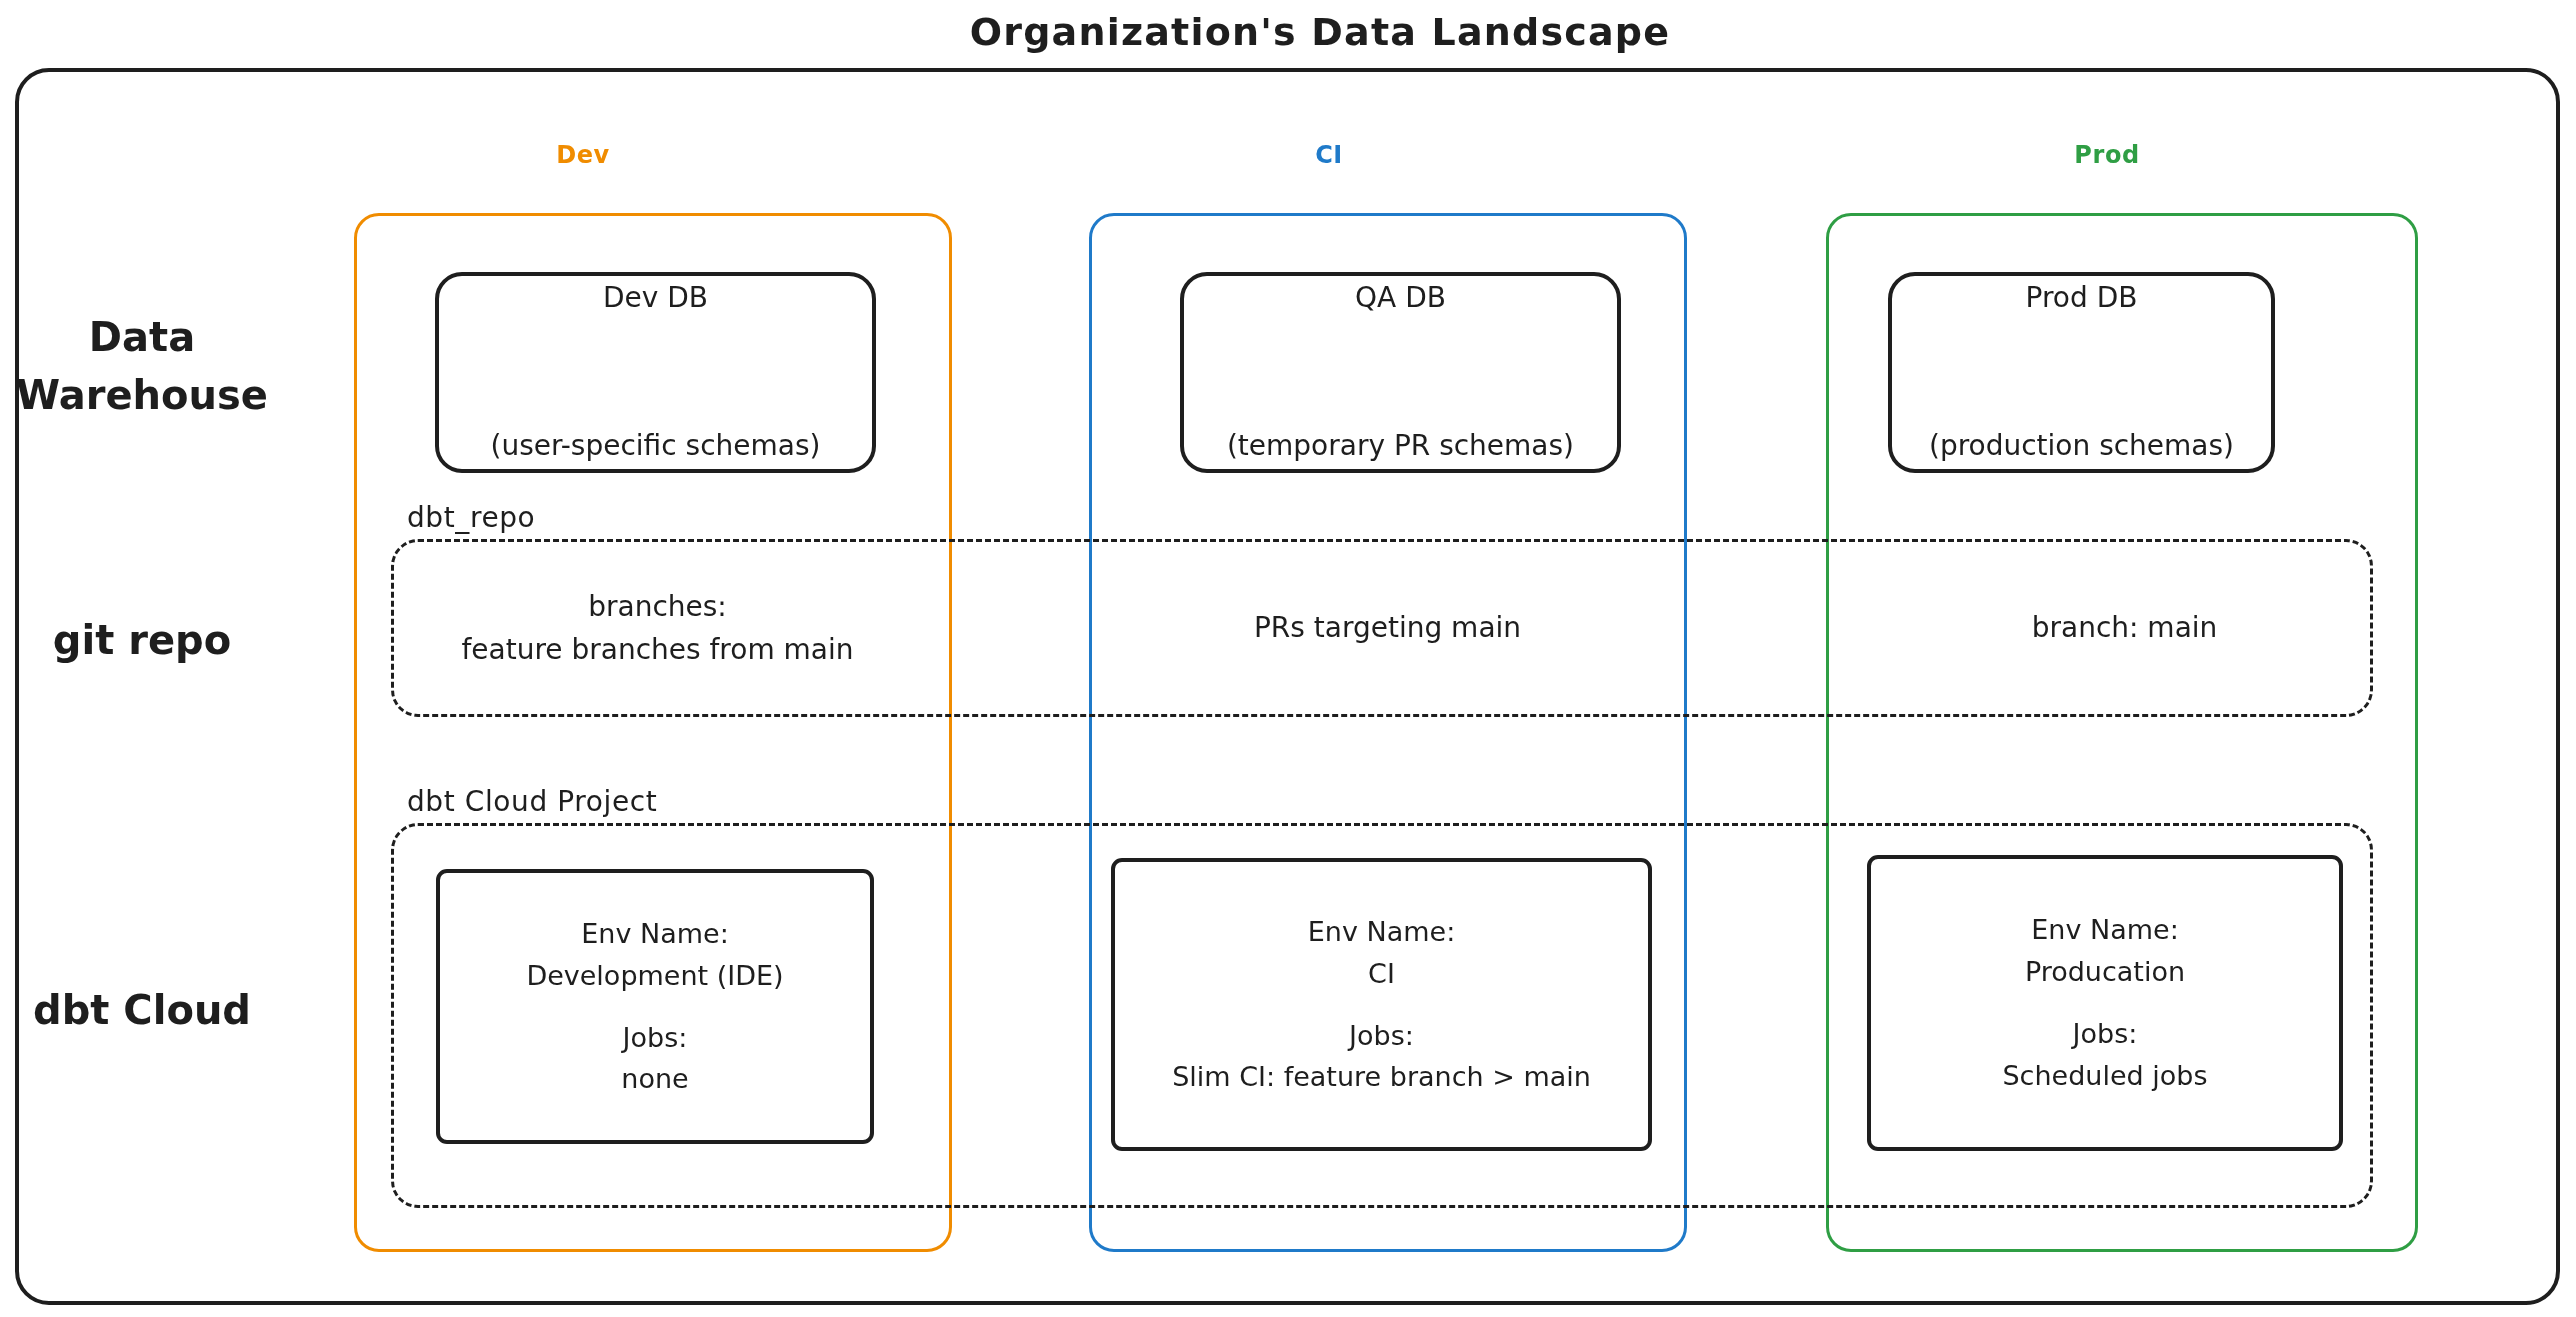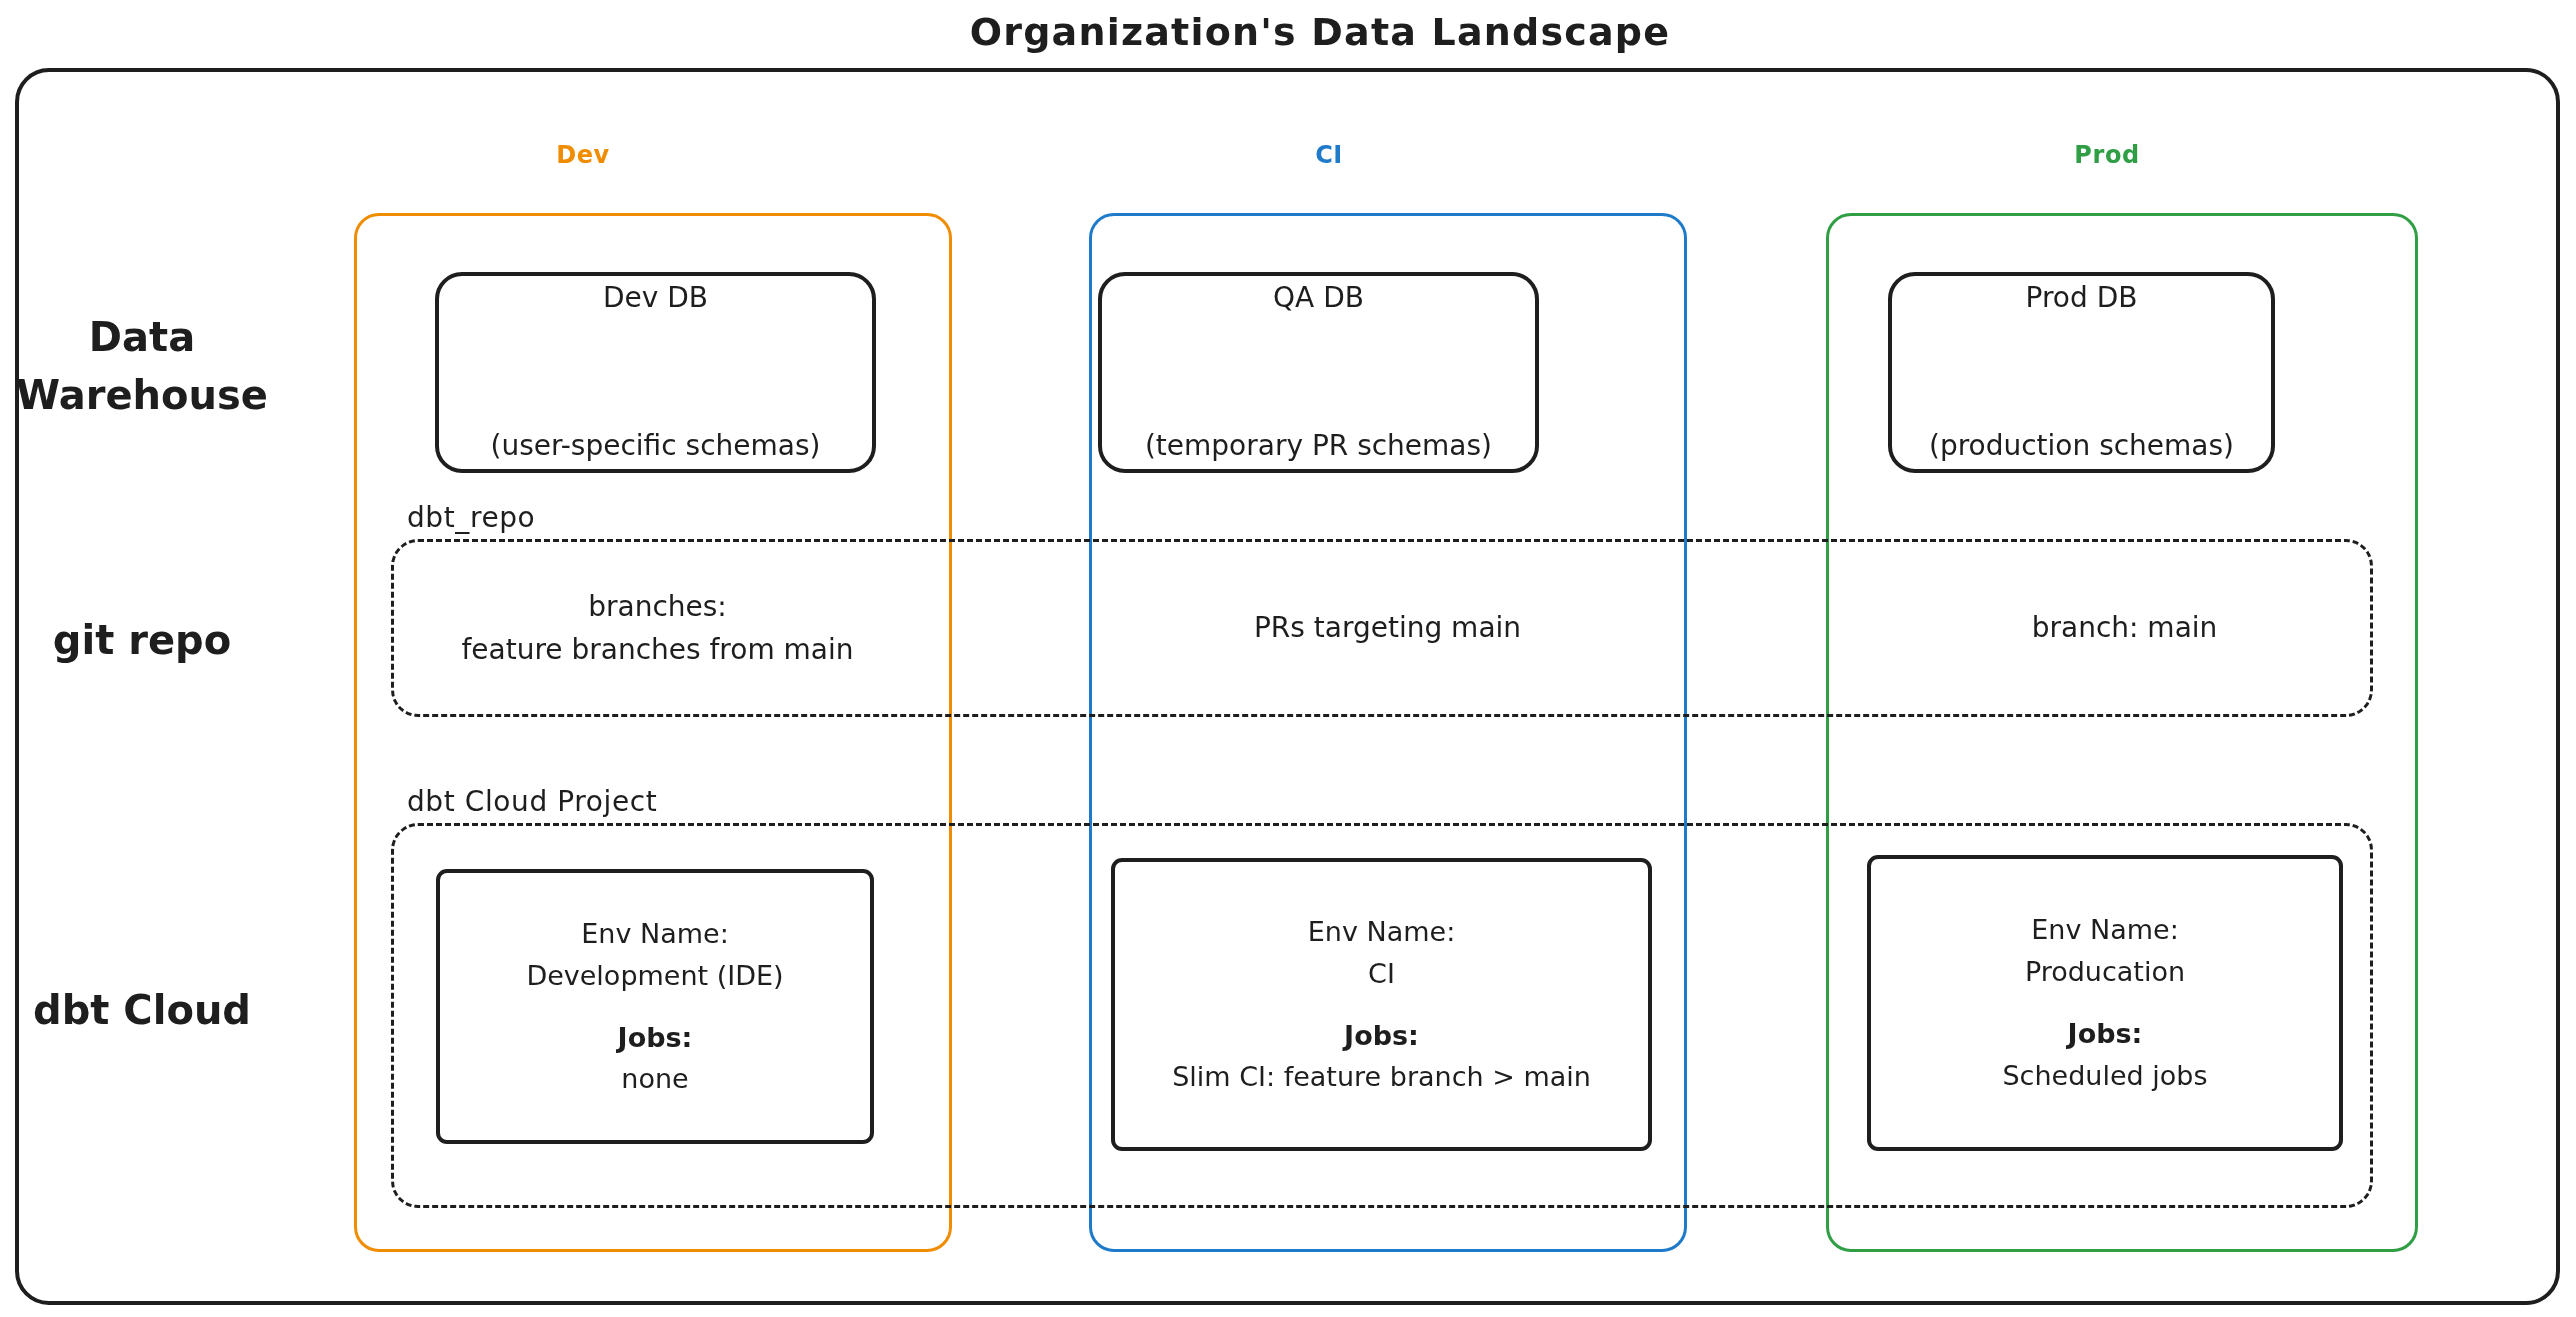--- a/index.html
+++ b/index.html
@@ -44,21 +44,21 @@
   #rl-warehouse{top:308px;}
   #rl-git{top:611px;}
   #rl-dbt{top:981px;}
 
   
   .db{position:absolute;top:272px;height:201px;
       border:4.1px solid var(--ink,#1e1e1e);border-radius:27px;box-sizing:border-box;
       display:flex;flex-direction:column;justify-content:space-between;align-items:center;
       text-align:center;font-size:28px;font-weight:500;line-height:1.6;background:#fff;}
   #db-dev {left:435px;width:441px;}
-  #db-ci  {left:1098px;width:441px;}
+  #db-ci  {left:1180px;width:441px;}
   #db-prod{left:1888px;width:387px;}
 
   
   .dashed{position:absolute;border:3px dashed var(--ink,#1e1e1e);
           border-radius:27px;box-sizing:border-box;background:transparent;}
   #repo-box{left:391px;top:539px;width:1982px;height:178px;}
   #proj-box{left:391px;top:823px;width:1982px;height:385px;}
   .dashed-label{position:absolute;font-size:28px;font-weight:400;letter-spacing:0.6px;}
   #repo-label{left:407px;top:501px;}
   #proj-label{left:407px;top:785px;}
@@ -72,21 +72,21 @@
   #repo-prod{left:1858px;width:533px;}
 
   
   .env{position:absolute;border:4.1px solid var(--ink,#1e1e1e);border-radius:11px;
        box-sizing:border-box;display:flex;flex-direction:column;justify-content:center;
        align-items:center;text-align:center;font-size:27px;font-weight:500;
        line-height:1.55;background:#fff;}
   #env-dev {left:436px;top:869px;width:438px;height:275px;}
   #env-ci  {left:1111px;top:858px;width:541px;height:293px;}
   #env-prod{left:1867px;top:855px;width:476px;height:296px;}
-  .env .jobs{margin-top:20px;font-weight:bold;}
+  .env .jobs{margin-top:20px;}
 </style>
 </head>
 <body>
 
 <div class="canvas">
 
   <div class="title">Organization's Data Landscape</div>
 
   <div class="frame"></div>
 

